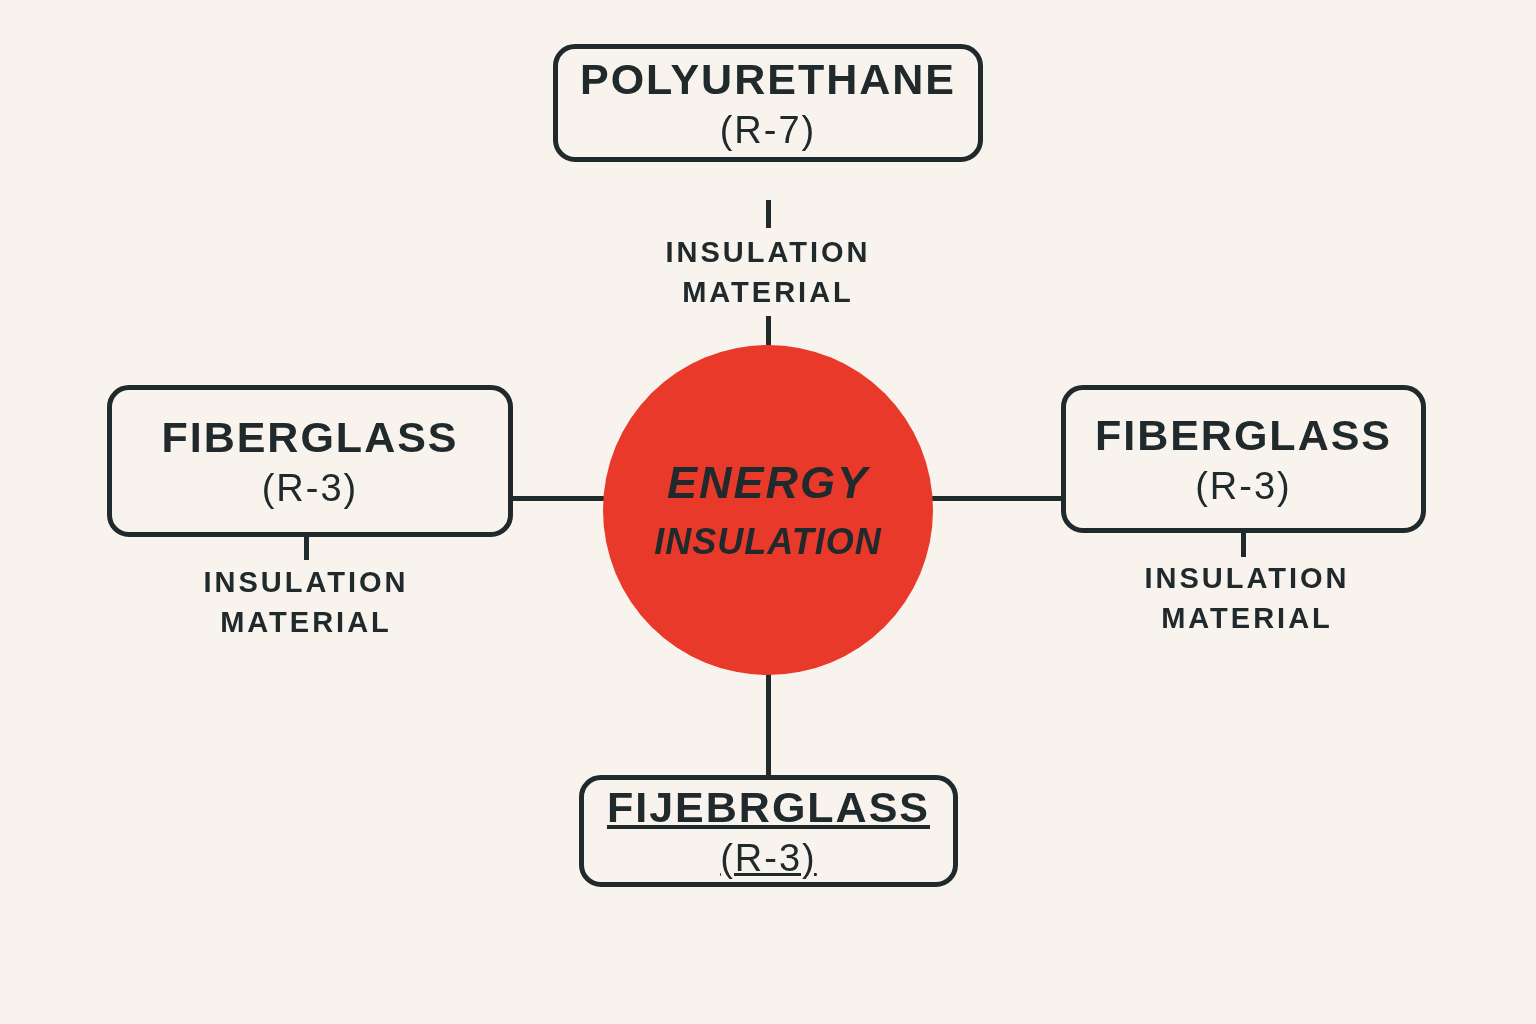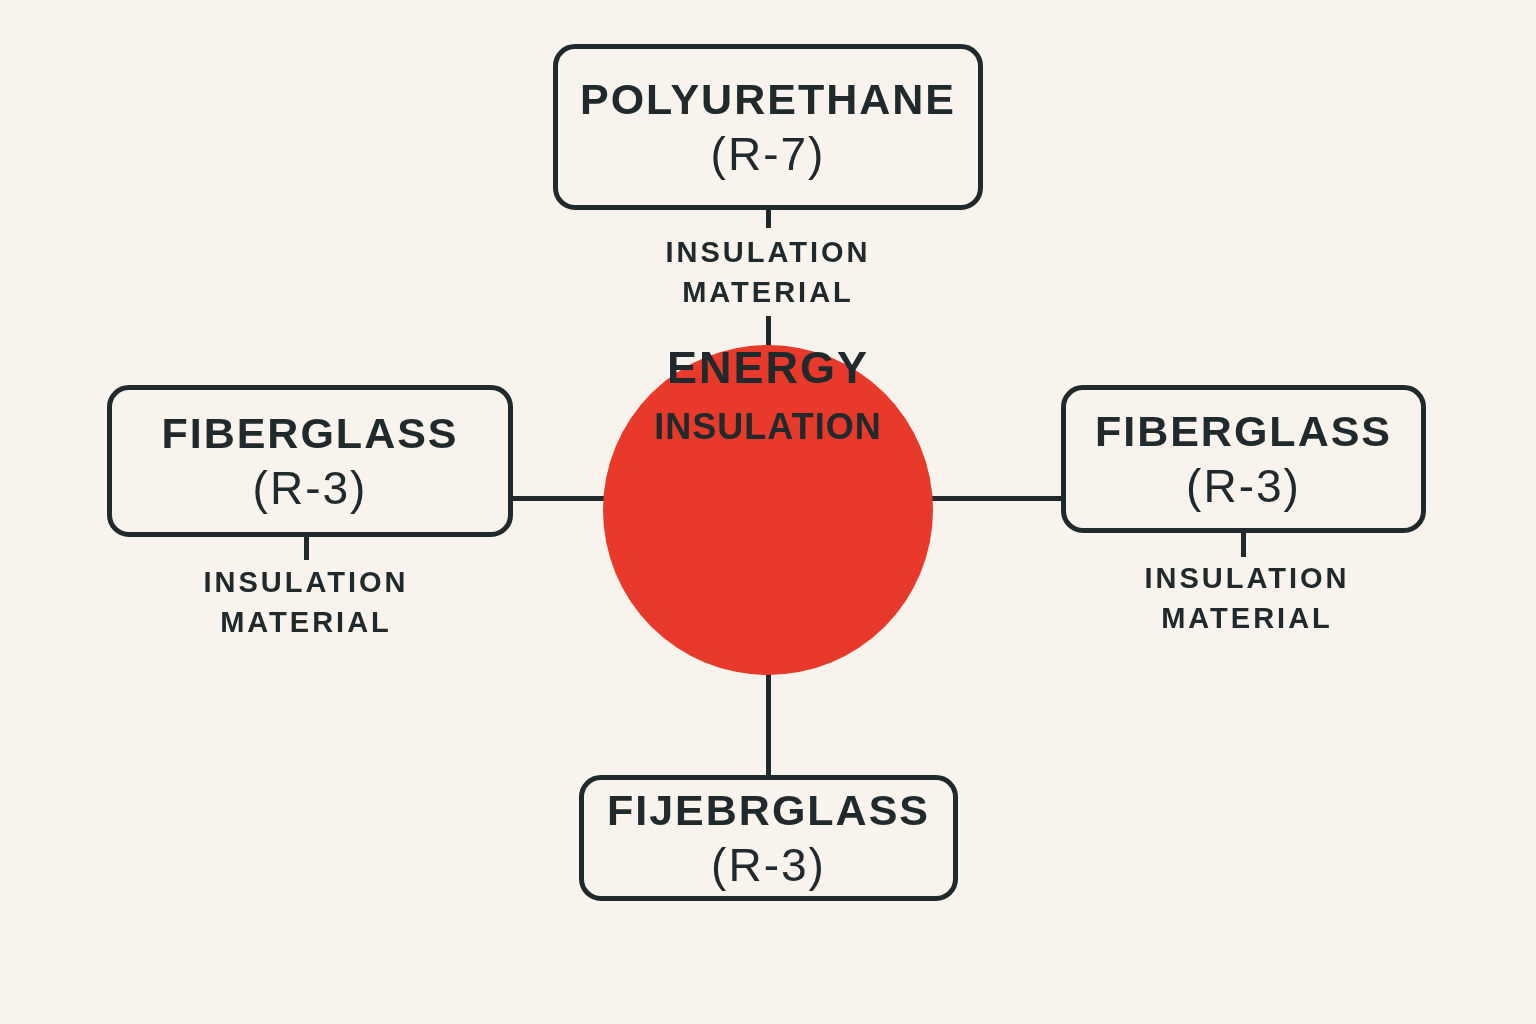--- a/index.html
+++ b/index.html
@@ -34,30 +34,30 @@
     text-align: center;
   }
   .node-title {
     font-size: 43px;
     font-weight: bold;
     letter-spacing: 2px;
     line-height: 1;
     white-space: nowrap;
   }
   .node-rvalue {
-    font-size: 46px;
+    font-size: 38px;
     font-weight: normal;
     letter-spacing: 2px;
     line-height: 1;
     white-space: nowrap;
   }
-  .box-top    { left: 553px; top: 44px;  width: 430px; height: 166px; }
+  .box-top    { left: 553px; top: 44px;  width: 430px; height: 118px; }
   .box-left   { left: 107px; top: 385px; width: 406px; height: 152px; }
   .box-right  { left: 1061px; top: 385px; width: 365px; height: 148px; }
-  .box-bottom { left: 579px; top: 775px; width: 379px; height: 126px; }
+  .box-bottom { left: 579px; top: 775px; width: 379px; height: 112px; text-decoration: underline; }
 
   
   .edge-label {
     position: absolute;
     text-align: center;
     font-size: 29px;
     font-weight: bold;
     letter-spacing: 3px;
     line-height: 40px;
     white-space: nowrap;
@@ -87,23 +87,24 @@
     position: absolute;
     left: 603px;
     top: 345px;
     width: 330px;
     height: 330px;
     border-radius: 50%;
     background: var(--red);
     display: flex;
     flex-direction: column;
     align-items: center;
-    justify-content: flex-start;
+    justify-content: center;
     gap: 19px;
     text-align: center;
+    font-style: italic;
   }
   .circle-line1 {
     font-size: 45px;
     font-weight: bold;
     letter-spacing: 2px;
     line-height: 1;
   }
   .circle-line2 {
     font-size: 36px;
     font-weight: bold;

